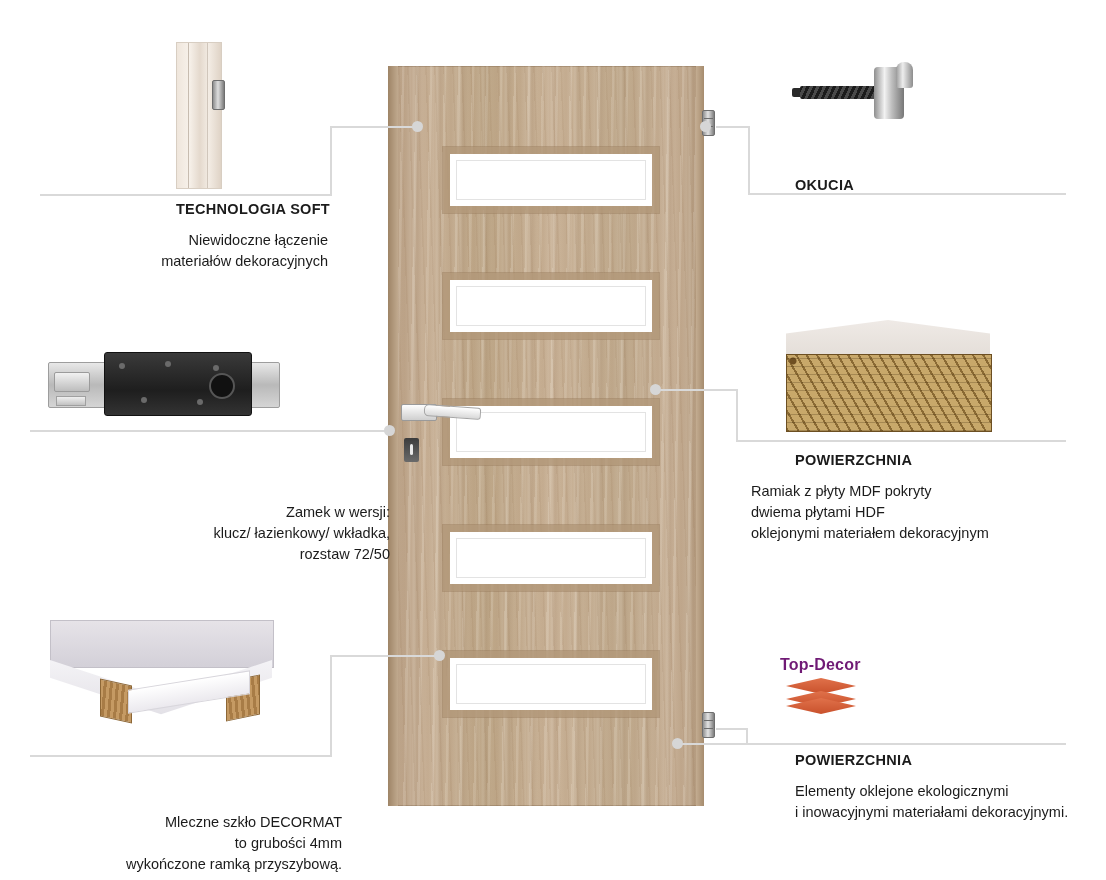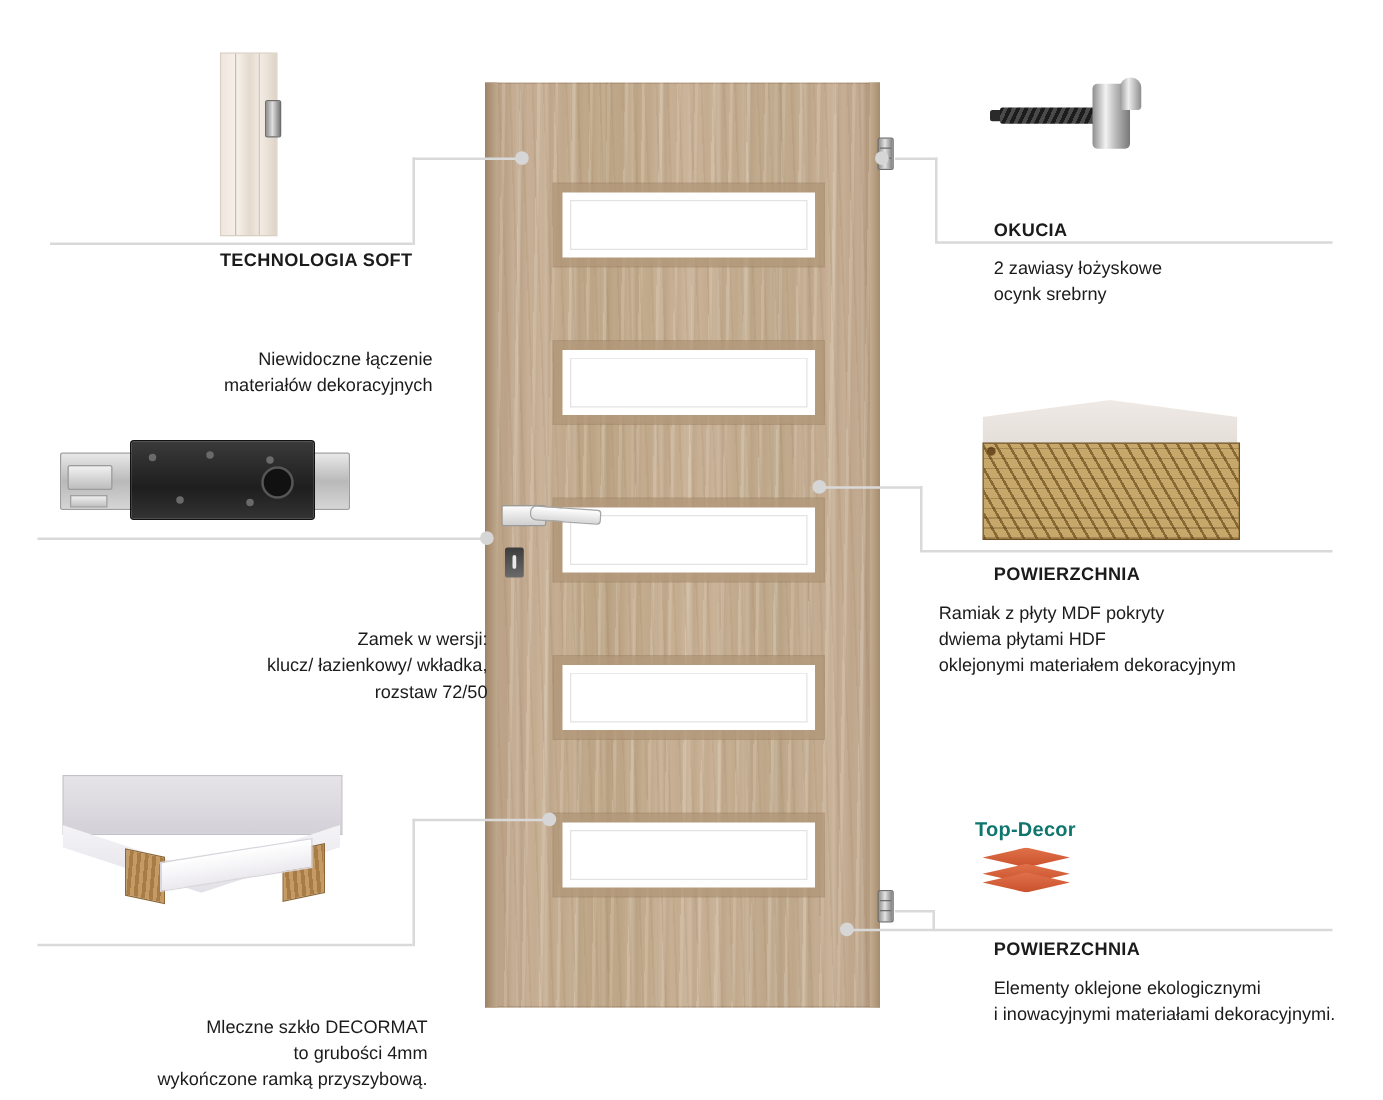--- a/index.html
+++ b/index.html
@@ -276,21 +276,21 @@
     transform: skewY(-9deg);
     border:1px solid #d8d6dc;
   }
 
   
   .logo-text {
     position: absolute;
     left: 780px; top: 656px;
     font-size: 16px;
     font-weight: bold;
-    color: #0f766e;
+    color: #701a75;
     letter-spacing: 0.2px;
   }
   .logo-mark { position:absolute; left:786px; top:678px; width:70px; height:36px; }
   .dia {
     position:absolute; left:0; width:70px; height:16px;
     background: linear-gradient(180deg,#e0714a,#c9512c);
     clip-path: polygon(50% 0%, 100% 50%, 50% 100%, 0% 50%);
   }
   .dia.d1 { top:0; }
   .dia.d2 { top:13px; }
@@ -325,38 +325,36 @@
     <div class="seam2"></div>
   </div>
   <div class="soft-hinge"></div>
 
   <div class="line h" style="left:40px; top:194px; width:290px;"></div>
   <div class="line v" style="left:330px; top:126px; height:70px;"></div>
   <div class="line h" style="left:330px; top:126px; width:88px;"></div>
   <div class="dot" style="left:412px; top:121px;"></div>
 
   <div class="label-title center" style="left:40px; top:201px; width:290px;">TECHNOLOGIA SOFT</div>
-  <div class="label-body center" style="left:56px; top:230px; width:290px;margin-top:48px;">Niewidoczne łączenie
+  <div class="label-body center" style="left:38px; top:230px; width:290px;">Niewidoczne łączenie
 materiałów dekoracyjnych</div>
 
   <div class="okucia-img">
     <div class="screw-tip"></div>
     <div class="screw-shaft"></div>
     <div class="screw-head"></div>
     <div class="screw-cap"></div>
   </div>
 
   <div class="line h" style="left:716px; top:126px; width:34px;"></div>
   <div class="line v" style="left:748px; top:126px; height:68px;"></div>
   <div class="line h" style="left:748px; top:193px; width:318px;"></div>
   <div class="dot" style="left:700px; top:121px;"></div>
 
   <div class="label-title left" style="left:795px; top:177px;">OKUCIA</div>
-  <div class="label-body left" style="left:795px; top:205px; width:290px;">2 zawiasy łożyskowe
-ocynk srebrny</div>
 
   <div class="lock-img">
     <div class="lock-faceplate"></div>
     <div class="lock-body">
       <div class="pin" style="left:14px; top:10px;"></div>
       <div class="pin" style="left:60px; top:8px;"></div>
       <div class="pin" style="left:108px; top:12px;"></div>
       <div class="pin" style="left:36px; top:44px;"></div>
       <div class="pin" style="left:92px; top:46px;"></div>
       <div class="lock-hole"></div>

